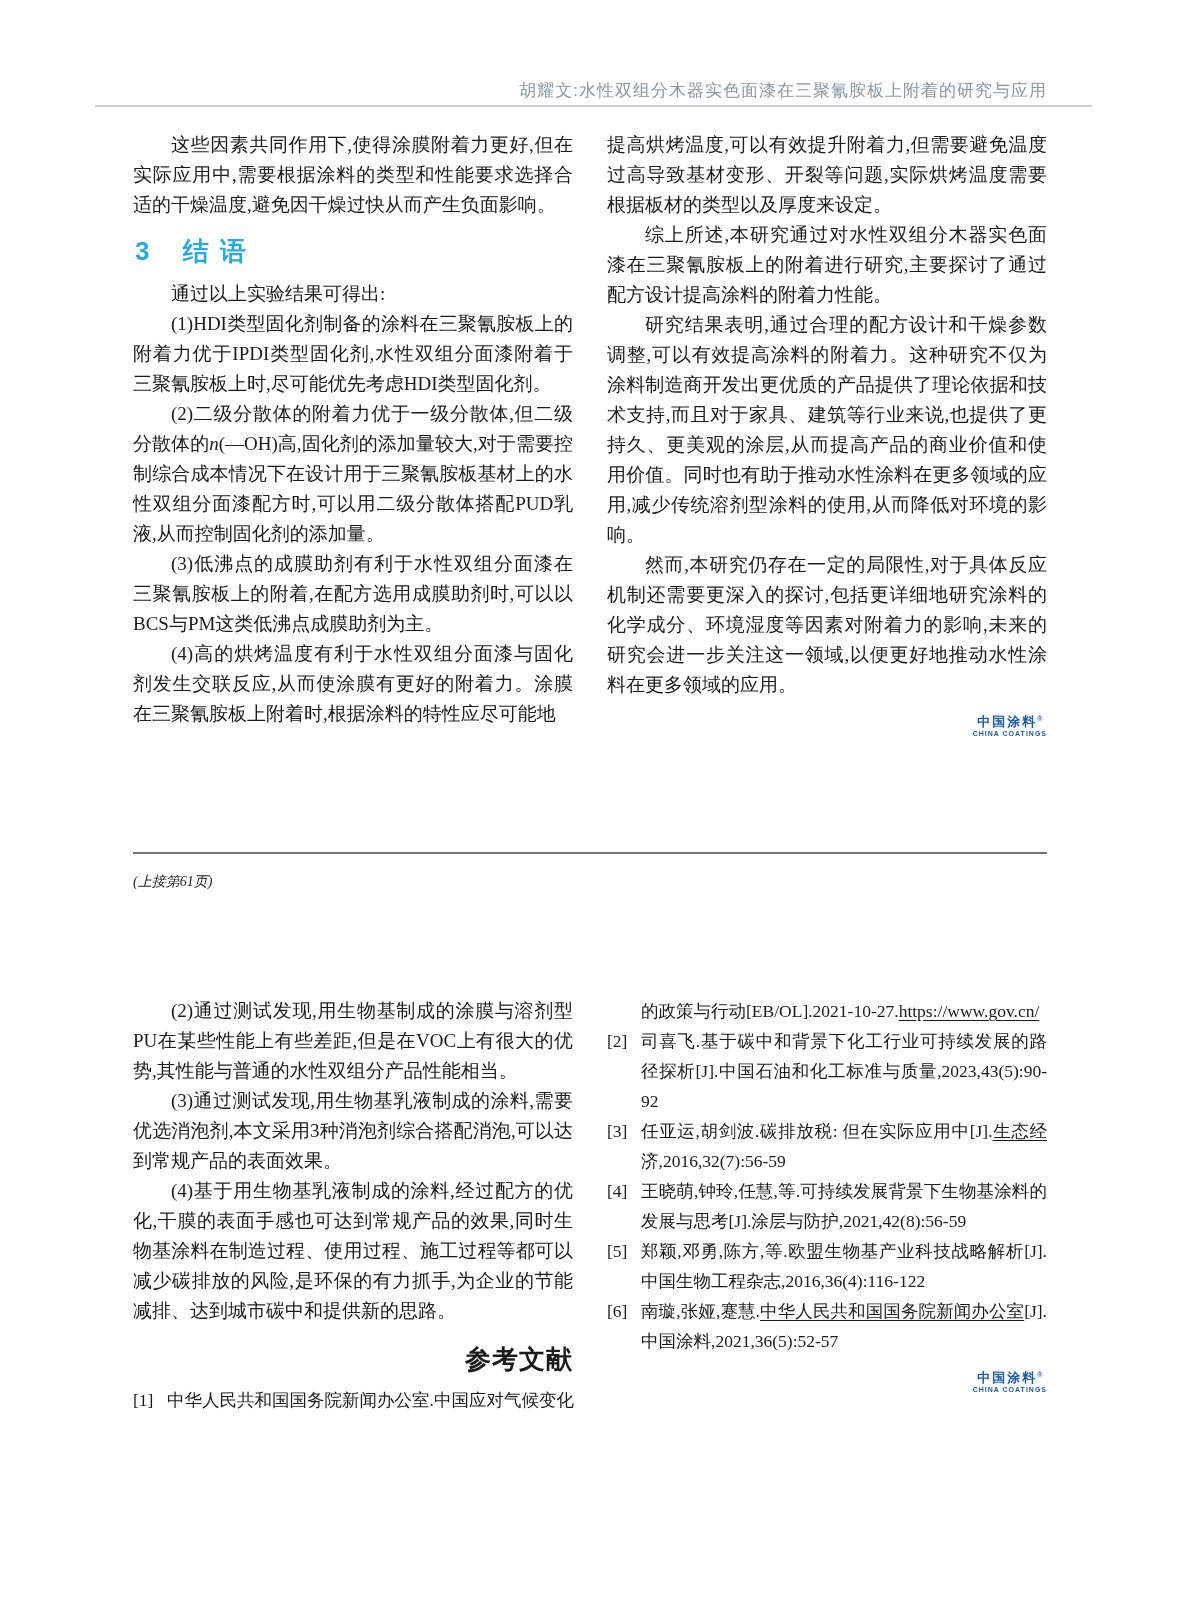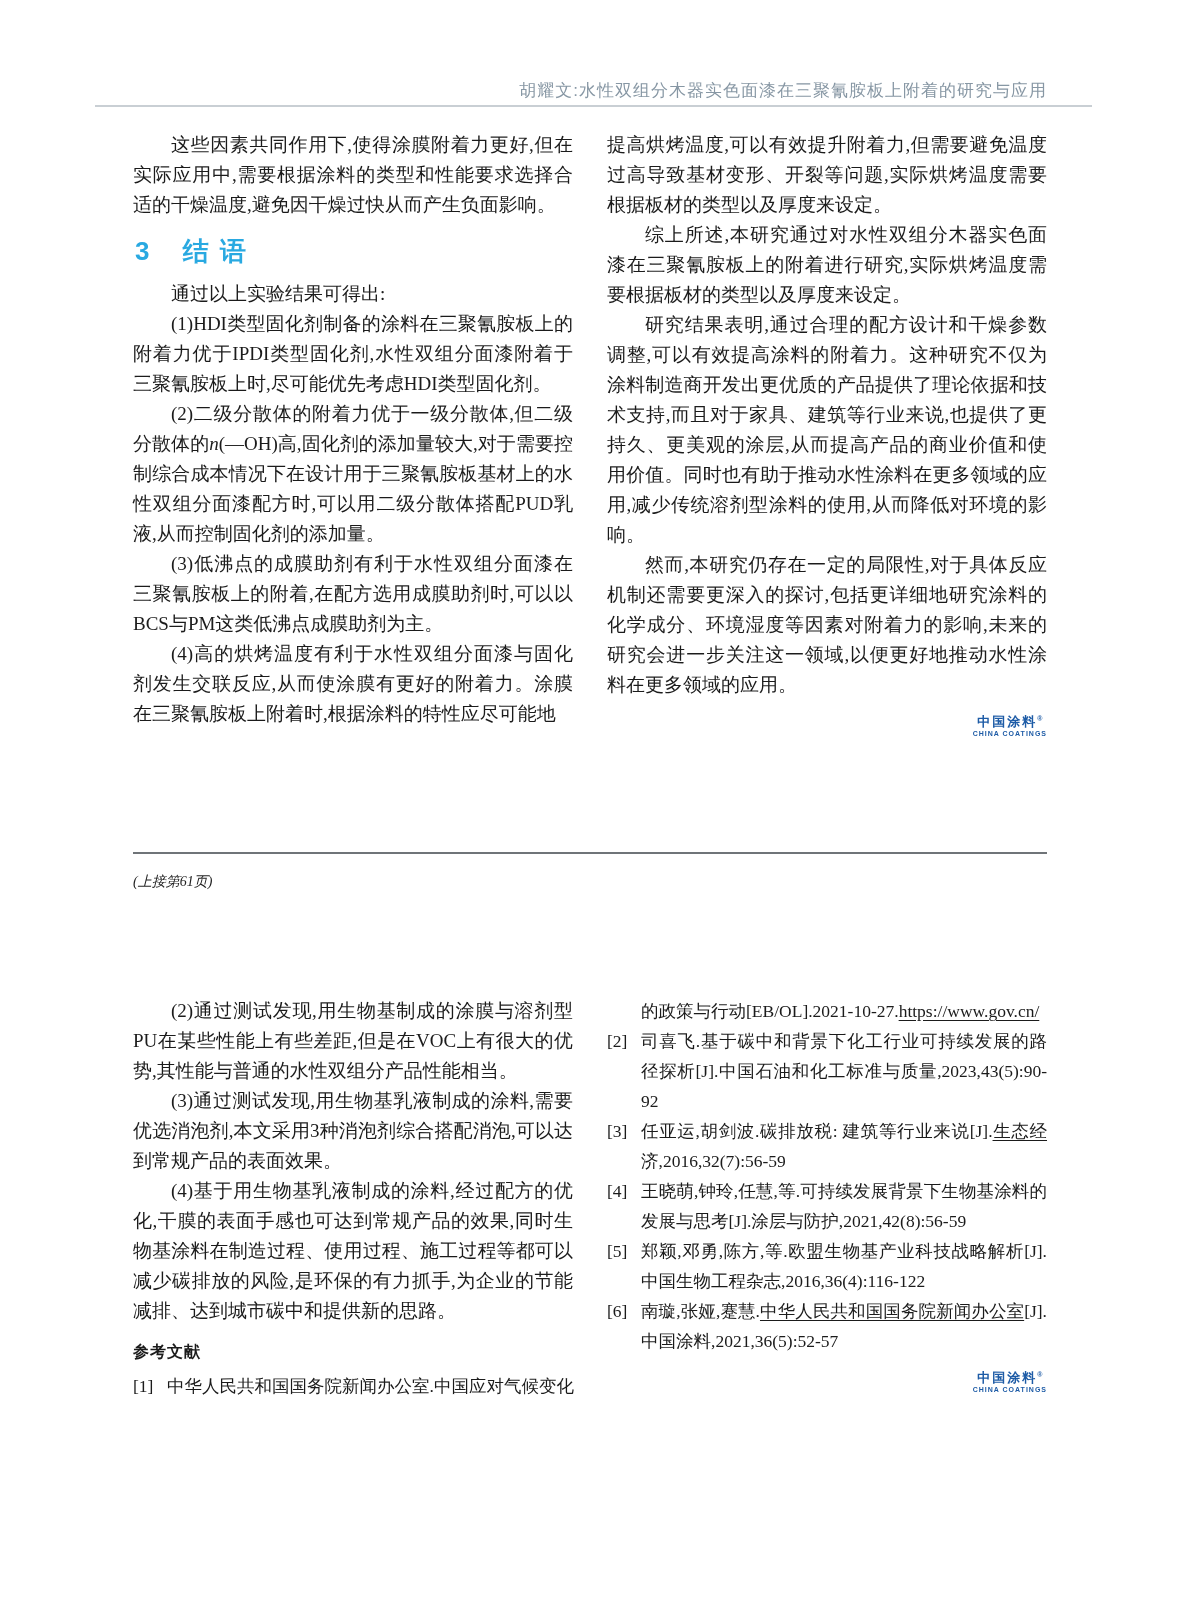--- a/index.html
+++ b/index.html
@@ -37,21 +37,21 @@
   h2.sec .sectitle { letter-spacing:2px; }
   
   .section-rule { position:absolute; top:852px; left:133px; width:914px; height:2px; background:#6f7478; }
   .cont-note {
     position:absolute; top:868px; left:133px;
     font-size:14px; line-height:28px; font-style:italic; color:#222;
   }
   
   .ref-heading {
     font-family:"Liberation Sans","DejaVu Sans",sans-serif;
-    font-weight:bold; font-size:16px; text-align:left;
+    font-weight:bold; font-size:26px; text-align:right;
     margin-top:16px; margin-bottom:8px; letter-spacing:1px;
   }
   .ref { display:flex; font-size:17.5px; line-height:30px; }
   .refnum { width:34px; flex:none; }
   .reftext { flex:1; text-align:justify; text-justify:inter-ideograph; }
   .reftext.nowrap { white-space:nowrap; }
   .ref.cont .reftext { margin-left:34px; }
   .u { text-decoration:underline; text-underline-offset:3px; }
   .url-line2 { display:block; text-decoration:underline; text-underline-offset:3px; }
   
@@ -100,21 +100,21 @@
         <span class="sectitle">结 语</span>
       </h2>
       <p class="body">通过以上实验结果可得出:</p>
       <p class="body">(1)HDI类型固化剂制备的涂料在三聚氰胺板上的附着力优于IPDI类型固化剂,水性双组分面漆附着于三聚氰胺板上时,尽可能优先考虑HDI类型固化剂。</p>
       <p class="body"><span>(2)二级分散体的附着力优于一级分散体,但二级分散体的</span><i class="var">n</i><span>(—OH)高,固化剂的添加量较大,对于需要控制综合成本情况下在设计用于三聚氰胺板基材上的水性双组分面漆配方时,可以用二级分散体搭配PUD乳液,从而控制固化剂的添加量。</span></p>
       <p class="body">(3)低沸点的成膜助剂有利于水性双组分面漆在三聚氰胺板上的附着,在配方选用成膜助剂时,可以以BCS与PM这类低沸点成膜助剂为主。</p>
       <p class="body">(4)高的烘烤温度有利于水性双组分面漆与固化剂发生交联反应,从而使涂膜有更好的附着力。涂膜在三聚氰胺板上附着时,根据涂料的特性应尽可能地</p>
     </div>
     <div class="col">
       <p class="body noindent">提高烘烤温度,可以有效提升附着力,但需要避免温度过高导致基材变形、开裂等问题,实际烘烤温度需要根据板材的类型以及厚度来设定。</p>
-      <p class="body">综上所述,本研究通过对水性双组分木器实色面漆在三聚氰胺板上的附着进行研究,实际烘烤温度需要根据板材的类型以及厚度来设定。</p>
+      <p class="body">综上所述,本研究通过对水性双组分木器实色面漆在三聚氰胺板上的附着进行研究,主要探讨了通过配方设计提高涂料的附着力性能。</p>
       <p class="body">研究结果表明,通过合理的配方设计和干燥参数调整,可以有效提高涂料的附着力。这种研究不仅为涂料制造商开发出更优质的产品提供了理论依据和技术支持,而且对于家具、建筑等行业来说,也提供了更持久、更美观的涂层,从而提高产品的商业价值和使用价值。同时也有助于推动水性涂料在更多领域的应用,减少传统溶剂型涂料的使用,从而降低对环境的影响。</p>
       <p class="body">然而,本研究仍存在一定的局限性,对于具体反应机制还需要更深入的探讨,包括更详细地研究涂料的化学成分、环境湿度等因素对附着力的影响,未来的研究会进一步关注这一领域,以便更好地推动水性涂料在更多领域的应用。</p>
       <div class="logo">
         <span class="logo-inner">
           <div class="logo-zh"><span>中国涂料</span><span class="logo-reg">®</span></div>
           <div class="logo-en">CHINA COATINGS</div>
         </span>
       </div>
     </div>
   </div>
@@ -136,21 +136,21 @@
     <div class="col">
       <div class="ref cont">
         <span class="reftext"><span>的政策与行动[EB/OL].2021-10-27.</span><span class="u">https://www.gov.cn/</span></span>
       </div>
       <div class="ref">
         <span class="refnum">[2]</span>
         <span class="reftext">司喜飞.基于碳中和背景下化工行业可持续发展的路径探析[J].中国石油和化工标准与质量,2023,43(5):90-92</span>
       </div>
       <div class="ref">
         <span class="refnum">[3]</span>
-        <span class="reftext"><span>任亚运,胡剑波.碳排放税: 建筑等行业来说[J].</span><span class="u">生态经</span><span>济,2016,32(7):56-59</span></span>
+        <span class="reftext"><span>任亚运,胡剑波.碳排放税: 但在实际应用中[J].</span><span class="u">生态经</span><span>济,2016,32(7):56-59</span></span>
       </div>
       <div class="ref">
         <span class="refnum">[4]</span>
         <span class="reftext">王晓萌,钟玲,任慧,等.可持续发展背景下生物基涂料的发展与思考[J].涂层与防护,2021,42(8):56-59</span>
       </div>
       <div class="ref">
         <span class="refnum">[5]</span>
         <span class="reftext">郑颖,邓勇,陈方,等.欧盟生物基产业科技战略解析[J].中国生物工程杂志,2016,36(4):116-122</span>
       </div>
       <div class="ref">

